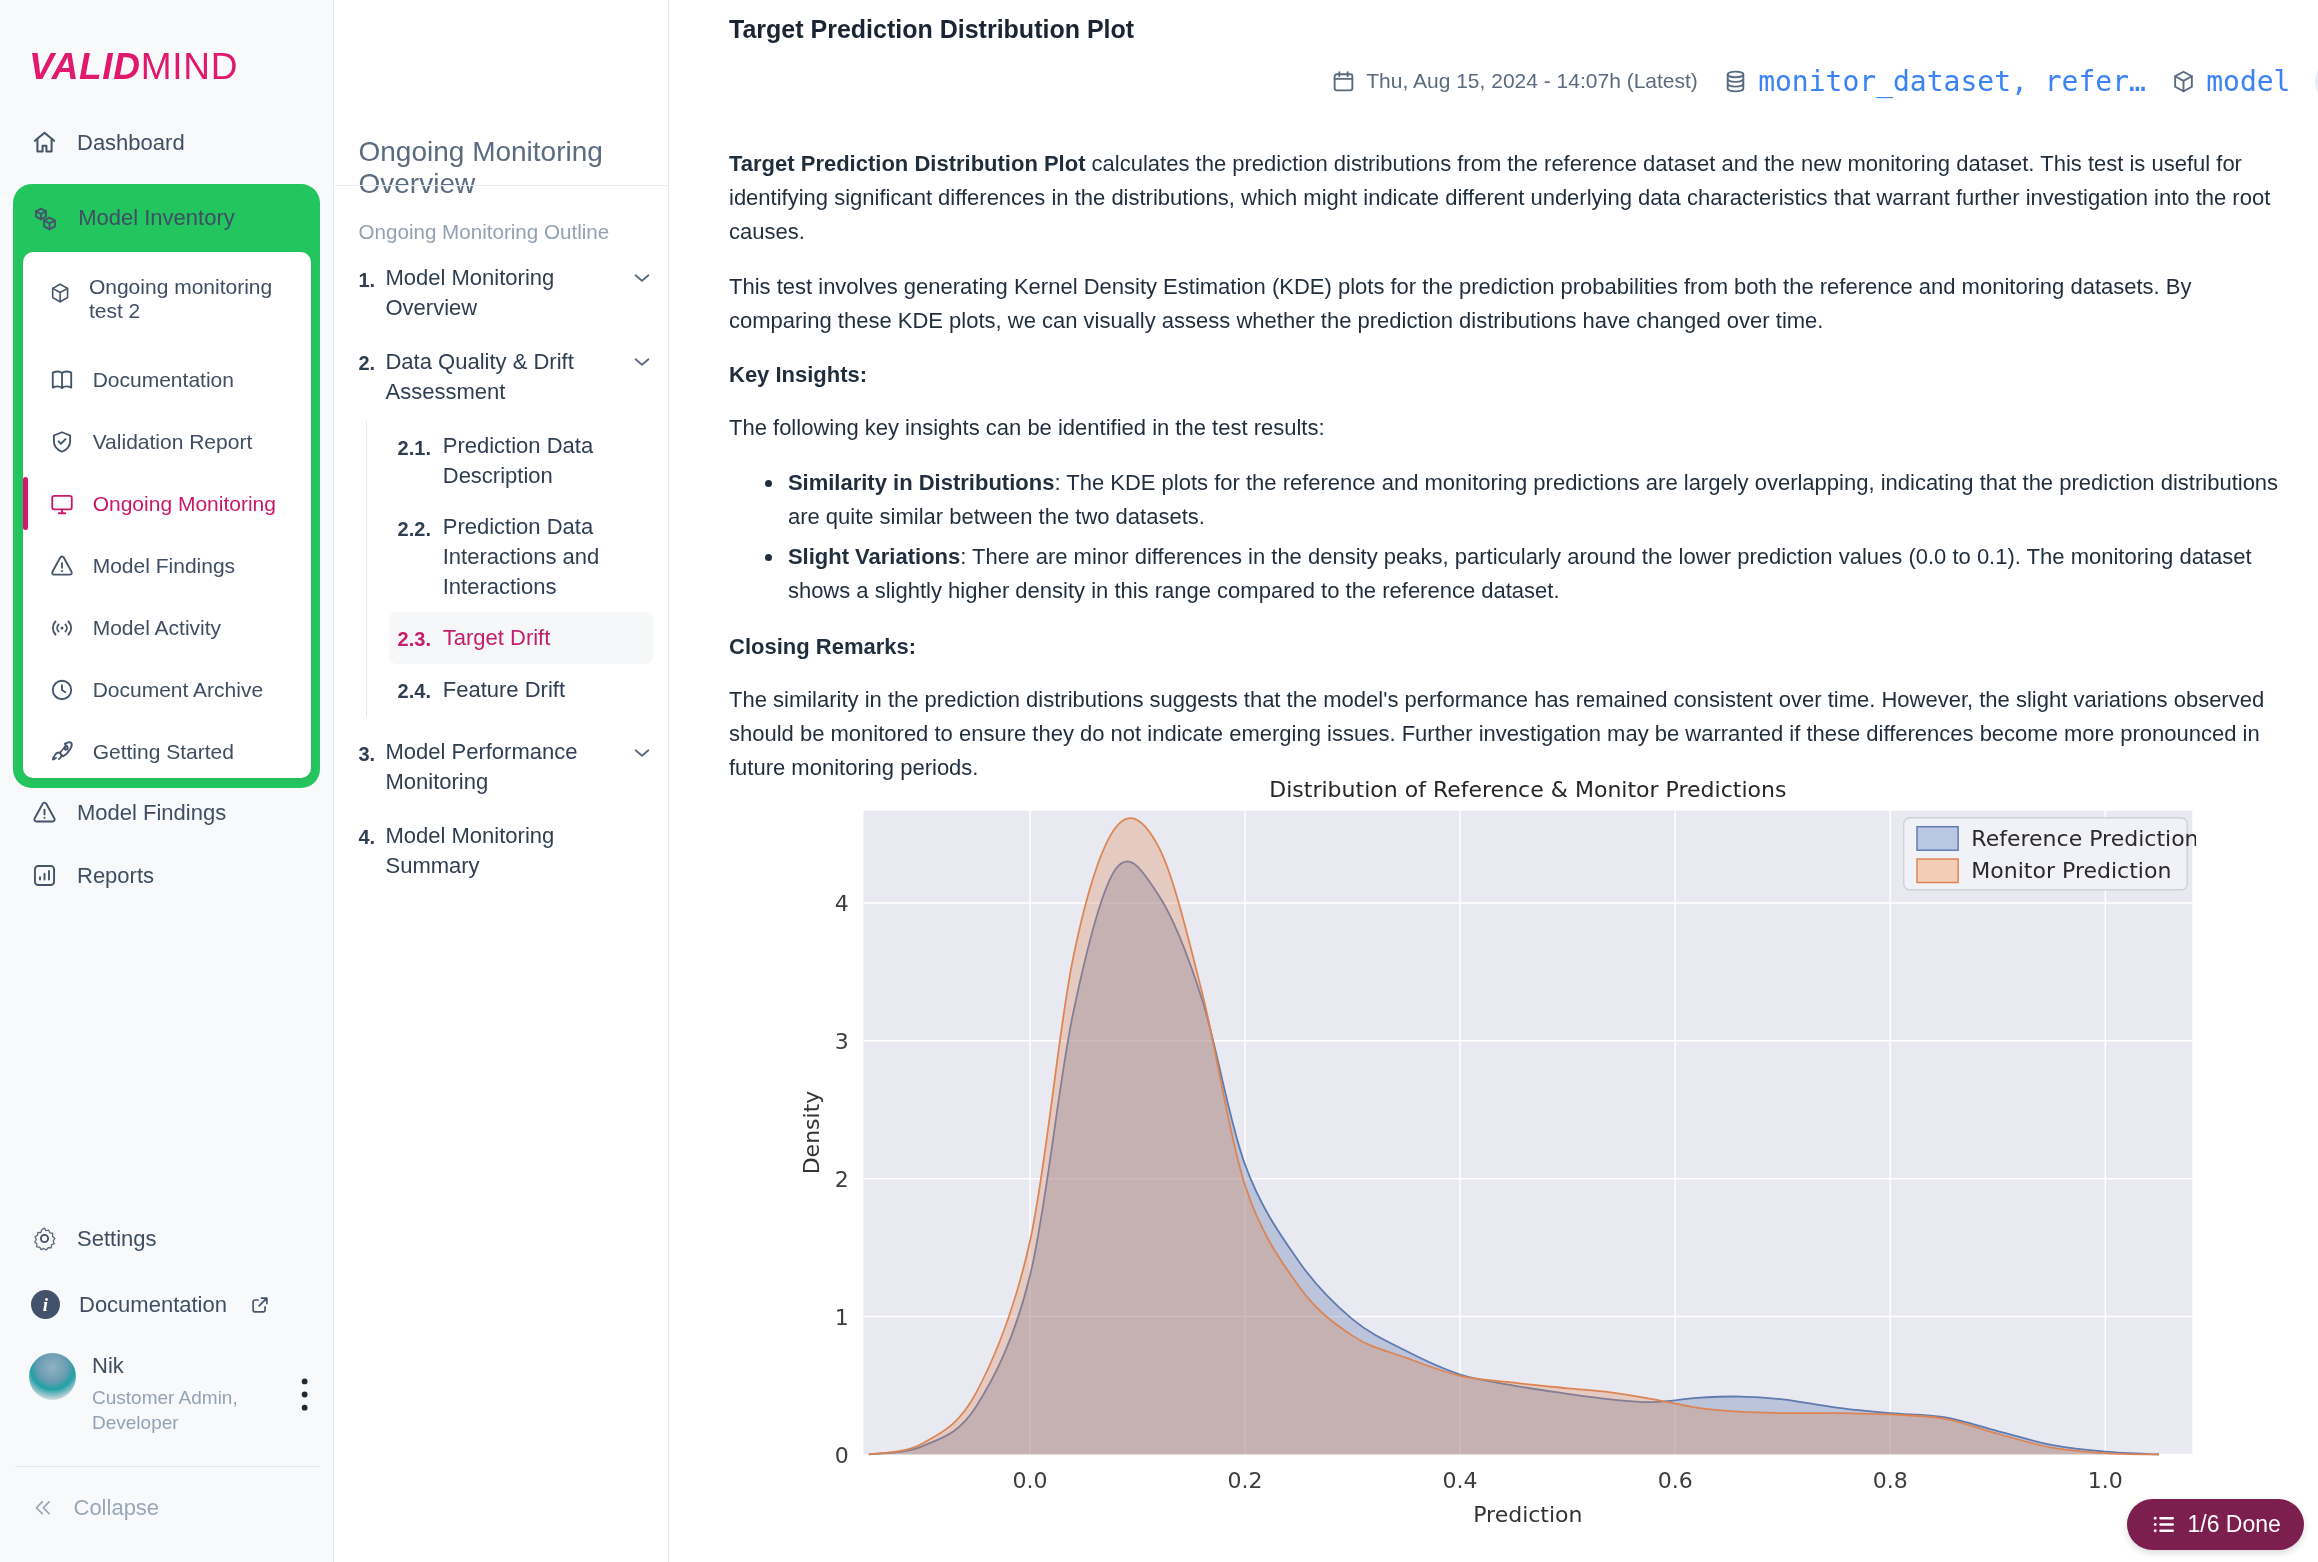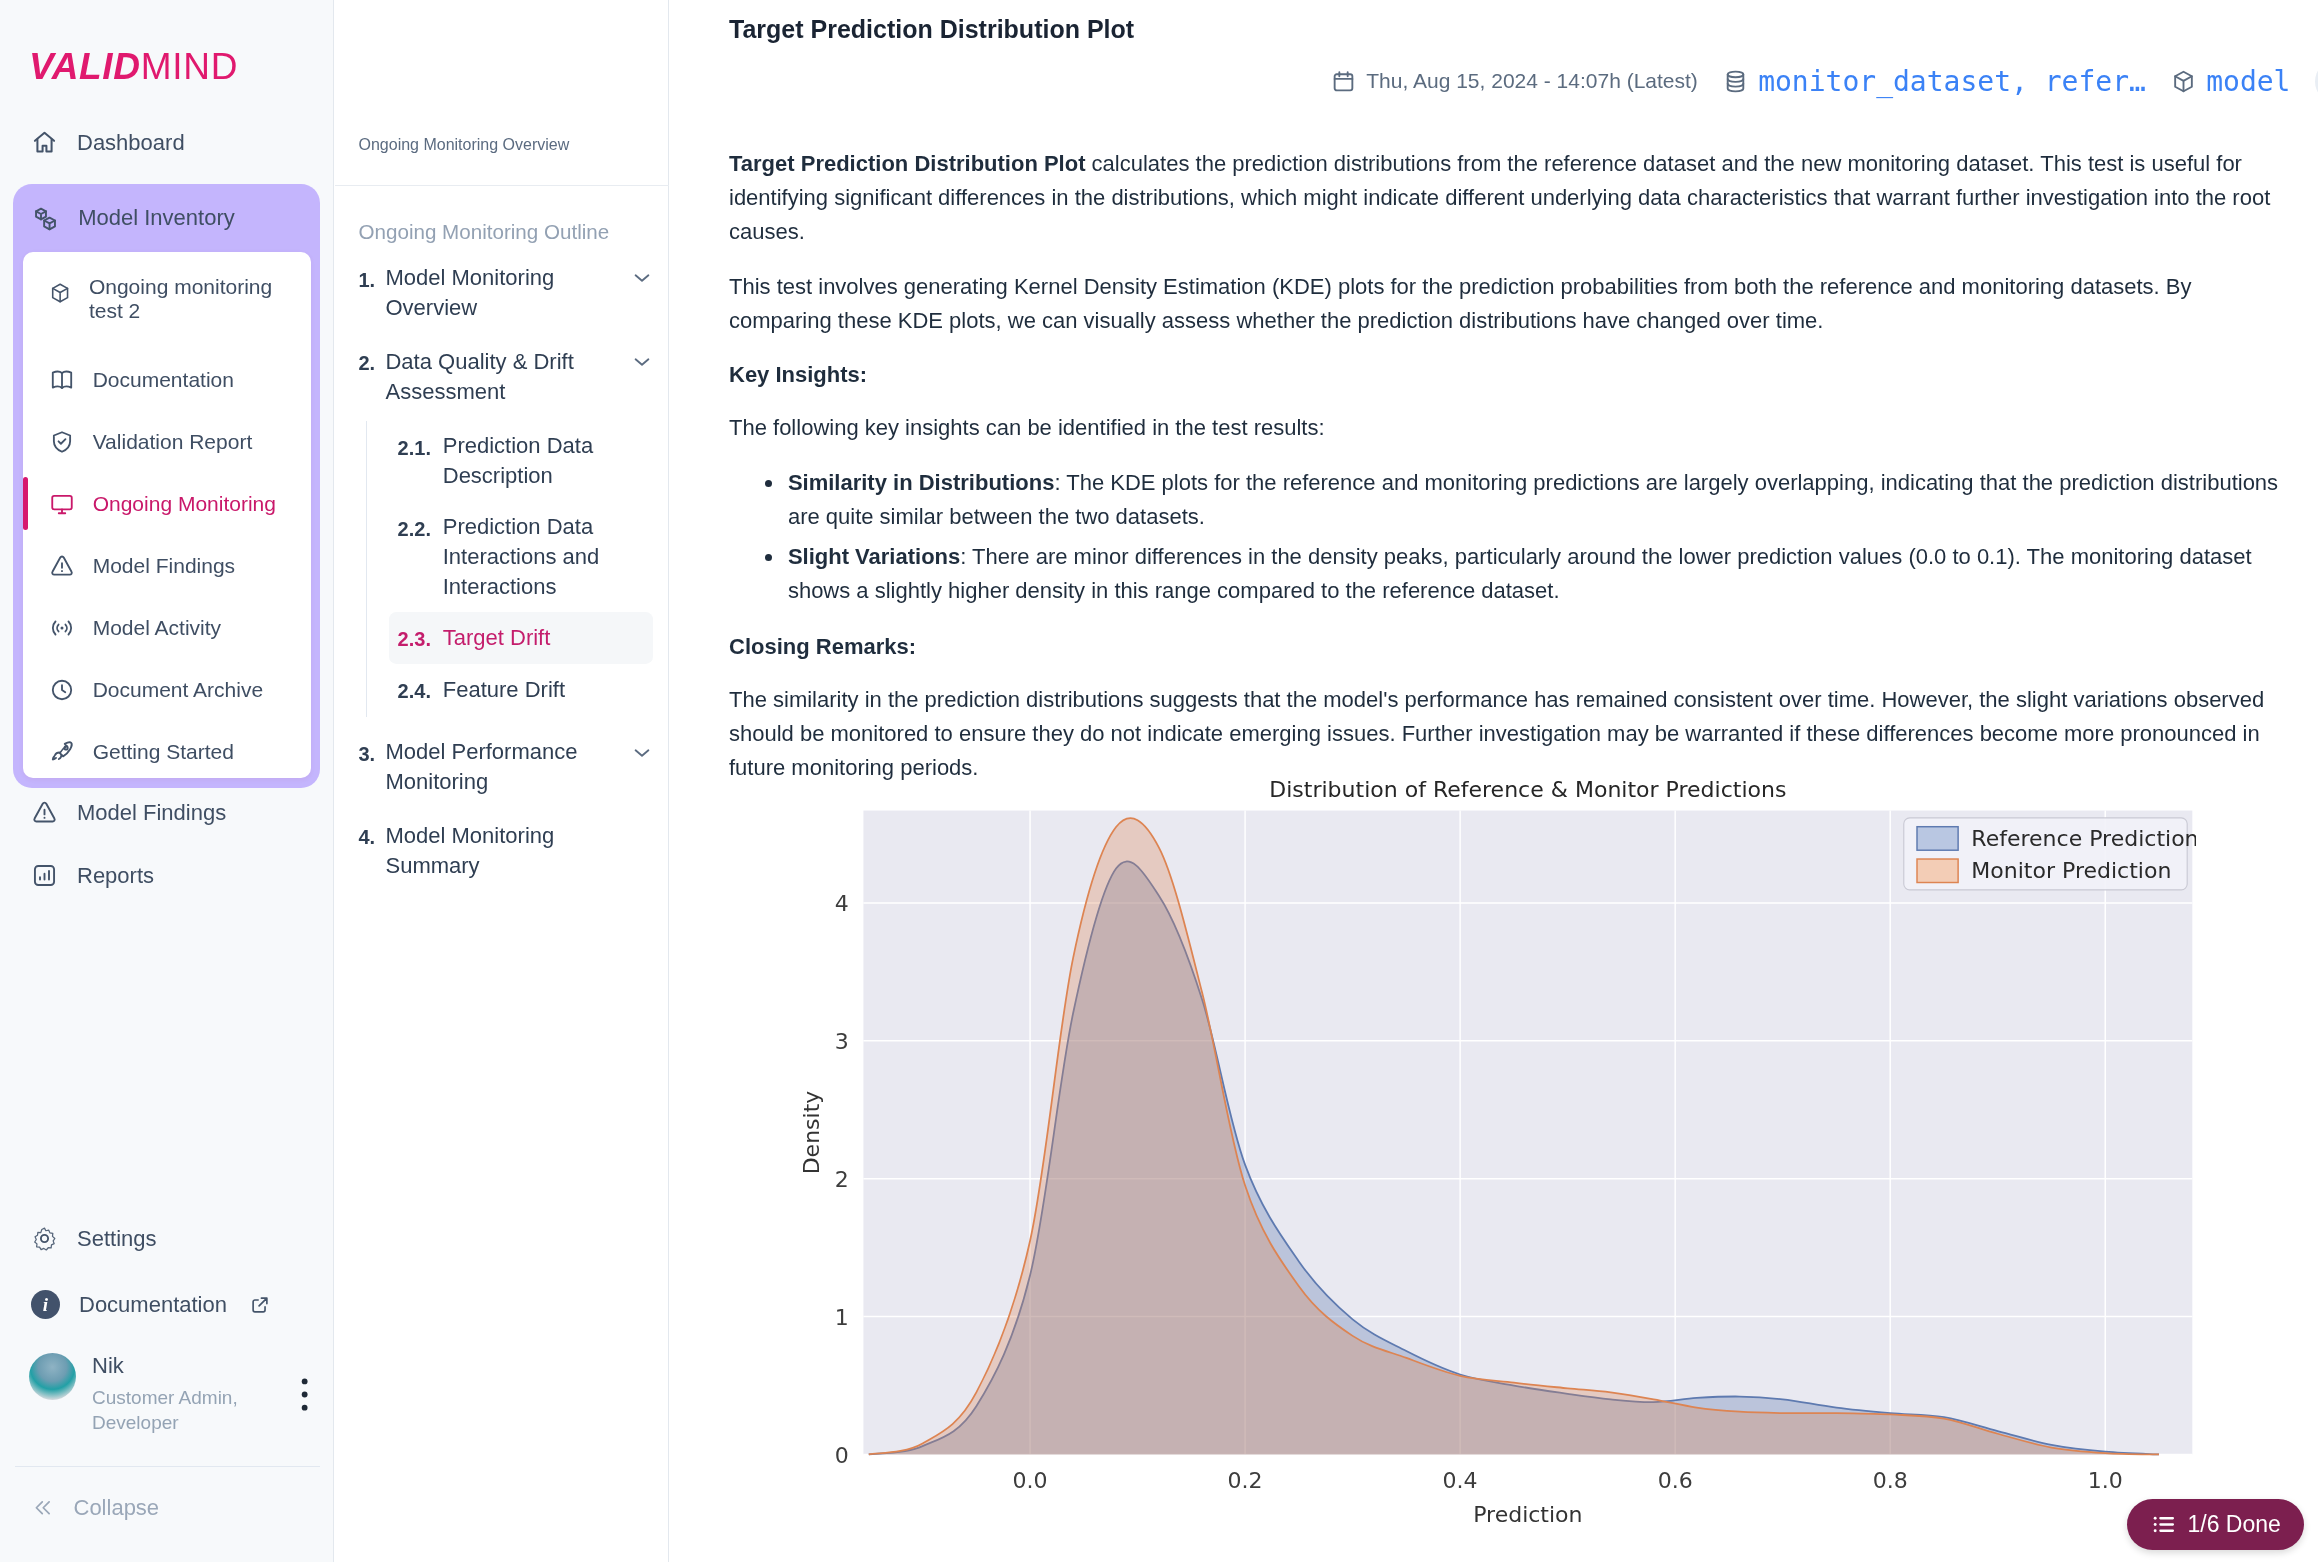--- a/index.html
+++ b/index.html
@@ -13,21 +13,21 @@
   .logo { position:absolute; left:29px; top:46px; font-size:37px; letter-spacing:0.7px; color:#e0196e; }
   .logo b { font-weight:700; font-style:italic; }
   .logo span.light { font-weight:300; }
   .nav-row { display:flex; align-items:center; gap:19px; font-size:22px; color:#3f4e63;
     font-weight:500; cursor:pointer; }
   .nav-row .icon { width:27px; height:27px; color:#44546a; }
   .icon svg { width:100%; height:100%; display:block; }
   .row-dashboard { position:absolute; left:31px; top:129px; }
 
   .inventory-wrap { position:absolute; left:13.2px; top:184px; width:307px; height:604px;
-    background:#c4b5fd; border-radius:19px; }
+    background:#22c55e; border-radius:19px; }
   .row-inventory { position:absolute; left:19px; top:20.6px; }
   .model-card { position:absolute; left:9.5px; top:68px; width:288px; height:526px;
     background:#ffffff; border-radius:10px; box-shadow:0 1.5px 4.4px rgba(180,70,120,.08); padding:14.7px 0 0 0; }
   .card-row { display:flex; align-items:center; gap:17.6px; font-size:21px; color:#3f4e63;
     font-weight:500; padding:0 16px 0 26.4px; min-height:62px; position:relative; cursor:pointer; }
   .card-row .icon { width:26px; height:26px; color:#44546a; }
   .card-row.two-line { align-items:flex-start; padding-top:8.8px; min-height:82px; }
   .card-row.two-line .icon { margin-top:4.4px; }
   .card-row.active { color:#c9186a; }
   .card-row.active .icon { color:#c9186a; }
@@ -47,21 +47,21 @@
   .user-role { font-size:19px; color:#94a3b4; margin-top:5.9px; line-height:25px; width:169px; }
   .kebab { position:absolute; right:0; top:23.5px; width:7.3px; color:#1e2936; cursor:pointer; }
   .kebab svg { width:7.3px; height:35px; }
   .sidebar-divider { position:absolute; left:14.7px; top:1466px; width:305px; height:0.7px; background:#e2e8f0; }
   .row-collapse { position:absolute; left:31px; top:1495px; color:#9aa7b8; font-weight:500; }
   .row-collapse .icon { color:#9aa7b8; width:23.5px; height:23.5px; }
 
   
   .outline { position:absolute; left:335px; top:0; width:334px; height:1562px; background:#ffffff;
     border-right:0.7px solid #e3e8ee; }
-  .outline-title { position:absolute; left:23.5px; top:136px; font-size:16px; color:#5b6b80; font-weight:500; }
+  .outline-title { position:absolute; left:23.5px; top:136px; font-size:28px; color:#5b6b80; font-weight:500; }
   .outline-divider { position:absolute; left:0; top:185px; width:334px; height:0.7px; background:#e8ecf1; }
   .outline-label { position:absolute; left:23.5px; top:220px; font-size:20.6px; color:#93a1b3; font-weight:500; }
   .ol-list { position:absolute; left:23.5px; top:263px; width:294px; }
   .ol-item { display:flex; gap:10.3px; font-size:22px; color:#2f3e52; line-height:30px;
     margin-bottom:23.5px; position:relative; cursor:pointer; }
   .ol-num { font-weight:700; font-size:20px; flex:0 0 auto; padding-top:1.5px; }
   .ol-label { flex:1 1 auto; }
   .ol-chevron { flex:0 0 auto; width:22px; height:22px; color:#5b6b80; margin-top:4.4px; }
   .ol-children { position:relative; margin:0 0 20.6px 7.3px; padding-left:22px; border-left:1.5px solid #e2e8f0; }
   .ol-child { display:flex; gap:11.8px; font-size:22px; color:#2f3e52; line-height:30px;

